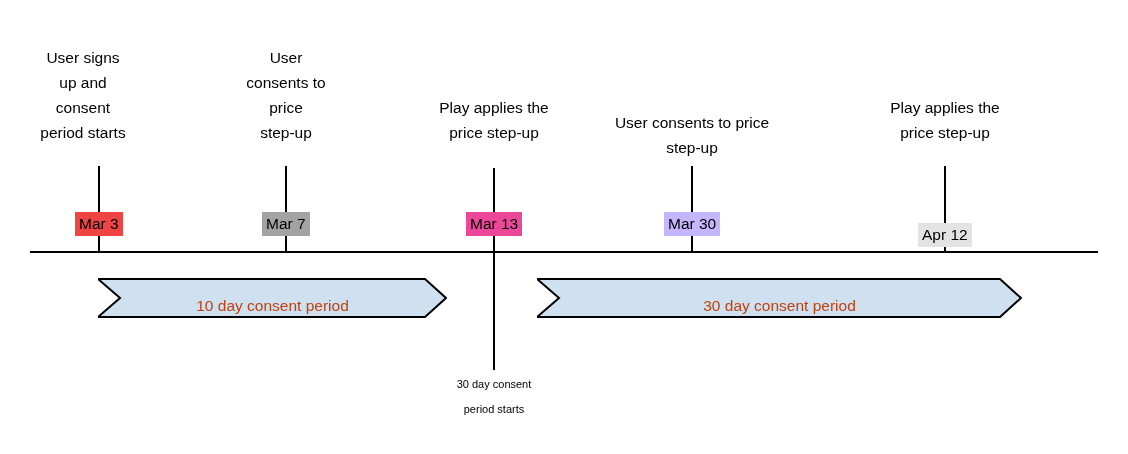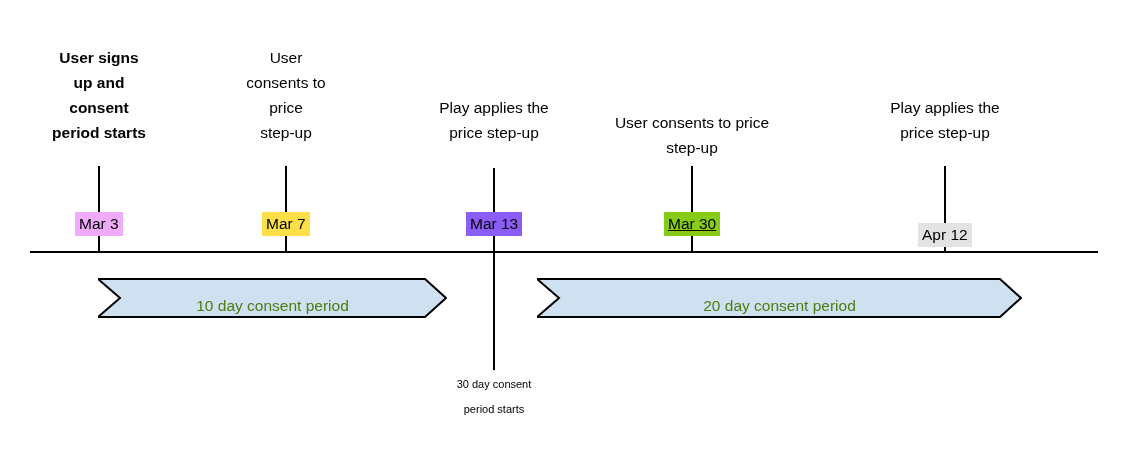--- a/index.html
+++ b/index.html
@@ -65,21 +65,21 @@
   .chevron-label {
     position: absolute;
     left: 0;
     right: 0;
     top: 0;
     bottom: 0;
     display: flex;
     align-items: center;
     justify-content: center;
     font-size: 15.5px;
-    color: #4d7c0f;
+    color: #c2410c;
     pointer-events: none;
     margin-top: 16px;
   }
 
   
   .bottom-note {
     position: absolute;
     font-size: 11px;
     line-height: 25px;
     text-align: center;
@@ -95,54 +95,54 @@
   <div class="axis-line" id="axis" style="left: 30px; width: 1068px; top: 251px; background: rgb(0, 0, 0);"></div>
 
   <div id="ticks-layer">
       <div class="tick" style="left: 98px; top: 166px; height: 85px; background: rgb(0, 0, 0);"></div>
       <div class="tick" style="left: 285px; top: 166px; height: 85px; background: rgb(0, 0, 0);"></div>
       <div class="tick" style="left: 493px; top: 168px; height: 202px; background: rgb(0, 0, 0);"></div>
       <div class="tick" style="left: 691px; top: 166px; height: 85px; background: rgb(0, 0, 0);"></div>
       <div class="tick" style="left: 944px; top: 166px; height: 85px; background: rgb(0, 0, 0);"></div>
     </div>
   <div id="captions-layer">
-      <div class="event-caption" style="left: 24px; top: 45px; width: 150px; font-weight: bold;">User signs
+      <div class="event-caption" style="left: 8px; top: 45px; width: 150px;">User signs
 up and
 consent
 period starts</div>
       <div class="event-caption" style="left: 211px; top: 45px; width: 150px; text-align: center;">User
 consents to
 price
 step-up</div>
       <div class="event-caption" style="left: 404px; top: 95px; width: 180px;">Play applies the
 price step-up</div>
       <div class="event-caption" style="left: 577px; top: 110px; width: 230px;">User consents to price
 step-up</div>
       <div class="event-caption" style="left: 850px; top: 95px; width: 190px;">Play applies the
 price step-up</div>
     </div>
   <div id="chips-layer">
-      <div class="date-chip" style="background: #f0abfc; top: 212px; left: 75px;">Mar 3</div>
-      <div class="date-chip" style="background: #fde047; top: 212px; left: 262px;">Mar 7</div>
-      <div class="date-chip" style="background: #8b5cf6; top: 212px; left: 466px;">Mar 13</div>
-      <div class="date-chip" style="background: #84cc16; top: 212px; left: 664px; text-decoration: underline;">Mar 30</div>
+      <div class="date-chip" style="background: #ef4444; top: 212px; left: 75px;">Mar 3</div>
+      <div class="date-chip" style="background: #a3a3a3; top: 212px; left: 262px;">Mar 7</div>
+      <div class="date-chip" style="background: #ec4899; top: 212px; left: 466px;">Mar 13</div>
+      <div class="date-chip" style="background: #c4b5fd; top: 212px; left: 664px;">Mar 30</div>
       <div class="date-chip" style="background: rgb(227, 227, 227); top: 223px; left: 918px;">Apr 12</div>
     </div>
   <div id="periods-layer">
       <div class="chevron-wrap" style="left: 98px; top: 278px; width: 349px; height: 40px;">
         <svg width="349" height="40" viewBox="0 0 349 40">
           <polygon points="0,1 327,1 348,20 327,39 0,39 22,20" fill="#cfe0f0" stroke="#000000" stroke-width="2" stroke-linejoin="miter"></polygon>
         </svg>
         <div class="chevron-label">10 day consent period</div>
       </div>
       <div class="chevron-wrap" style="left: 537px; top: 278px; width: 485px; height: 40px;">
         <svg width="485" height="40" viewBox="0 0 485 40">
           <polygon points="0,1 463,1 484,20 463,39 0,39 22,20" fill="#cfe0f0" stroke="#000000" stroke-width="2" stroke-linejoin="miter"></polygon>
         </svg>
-        <div class="chevron-label">20 day consent period</div>
+        <div class="chevron-label">30 day consent period</div>
       </div>
     </div>
   <div id="annotations-layer">
       <div class="bottom-note" style="left: 394px; top: 372px; width: 200px;">30 day consent
 period starts</div>
     </div>
 
 </div>
 
 </body></html>

